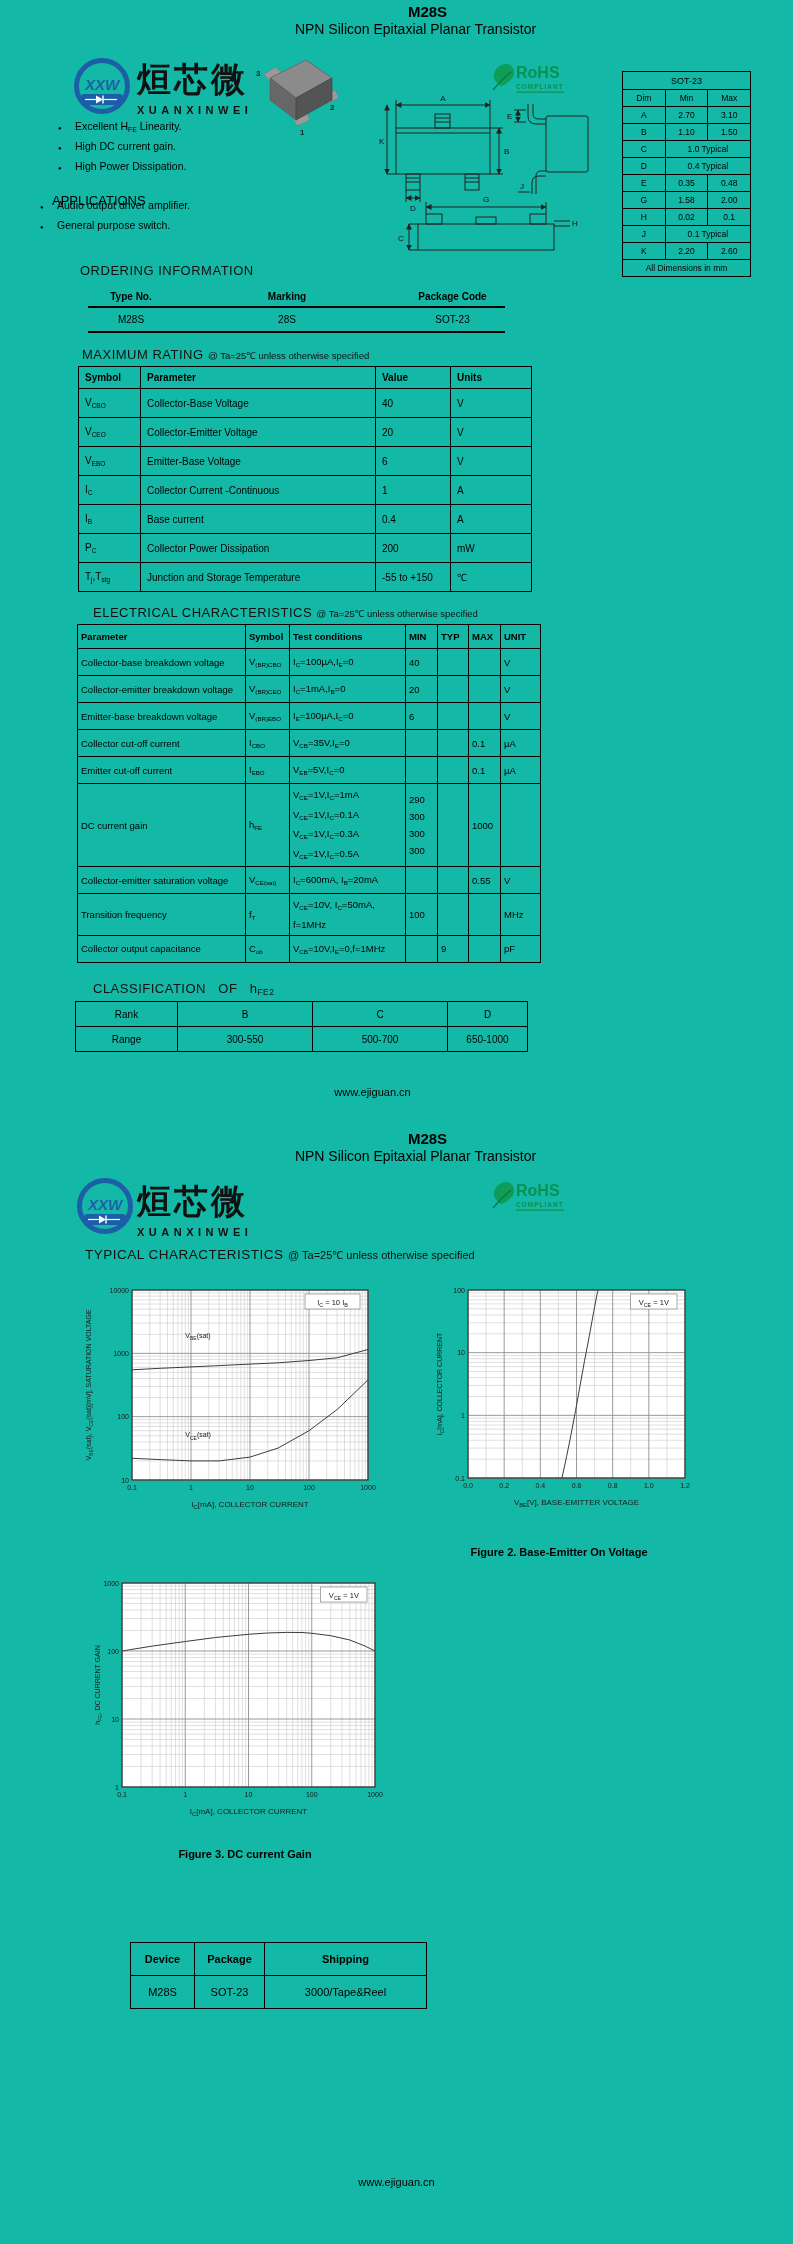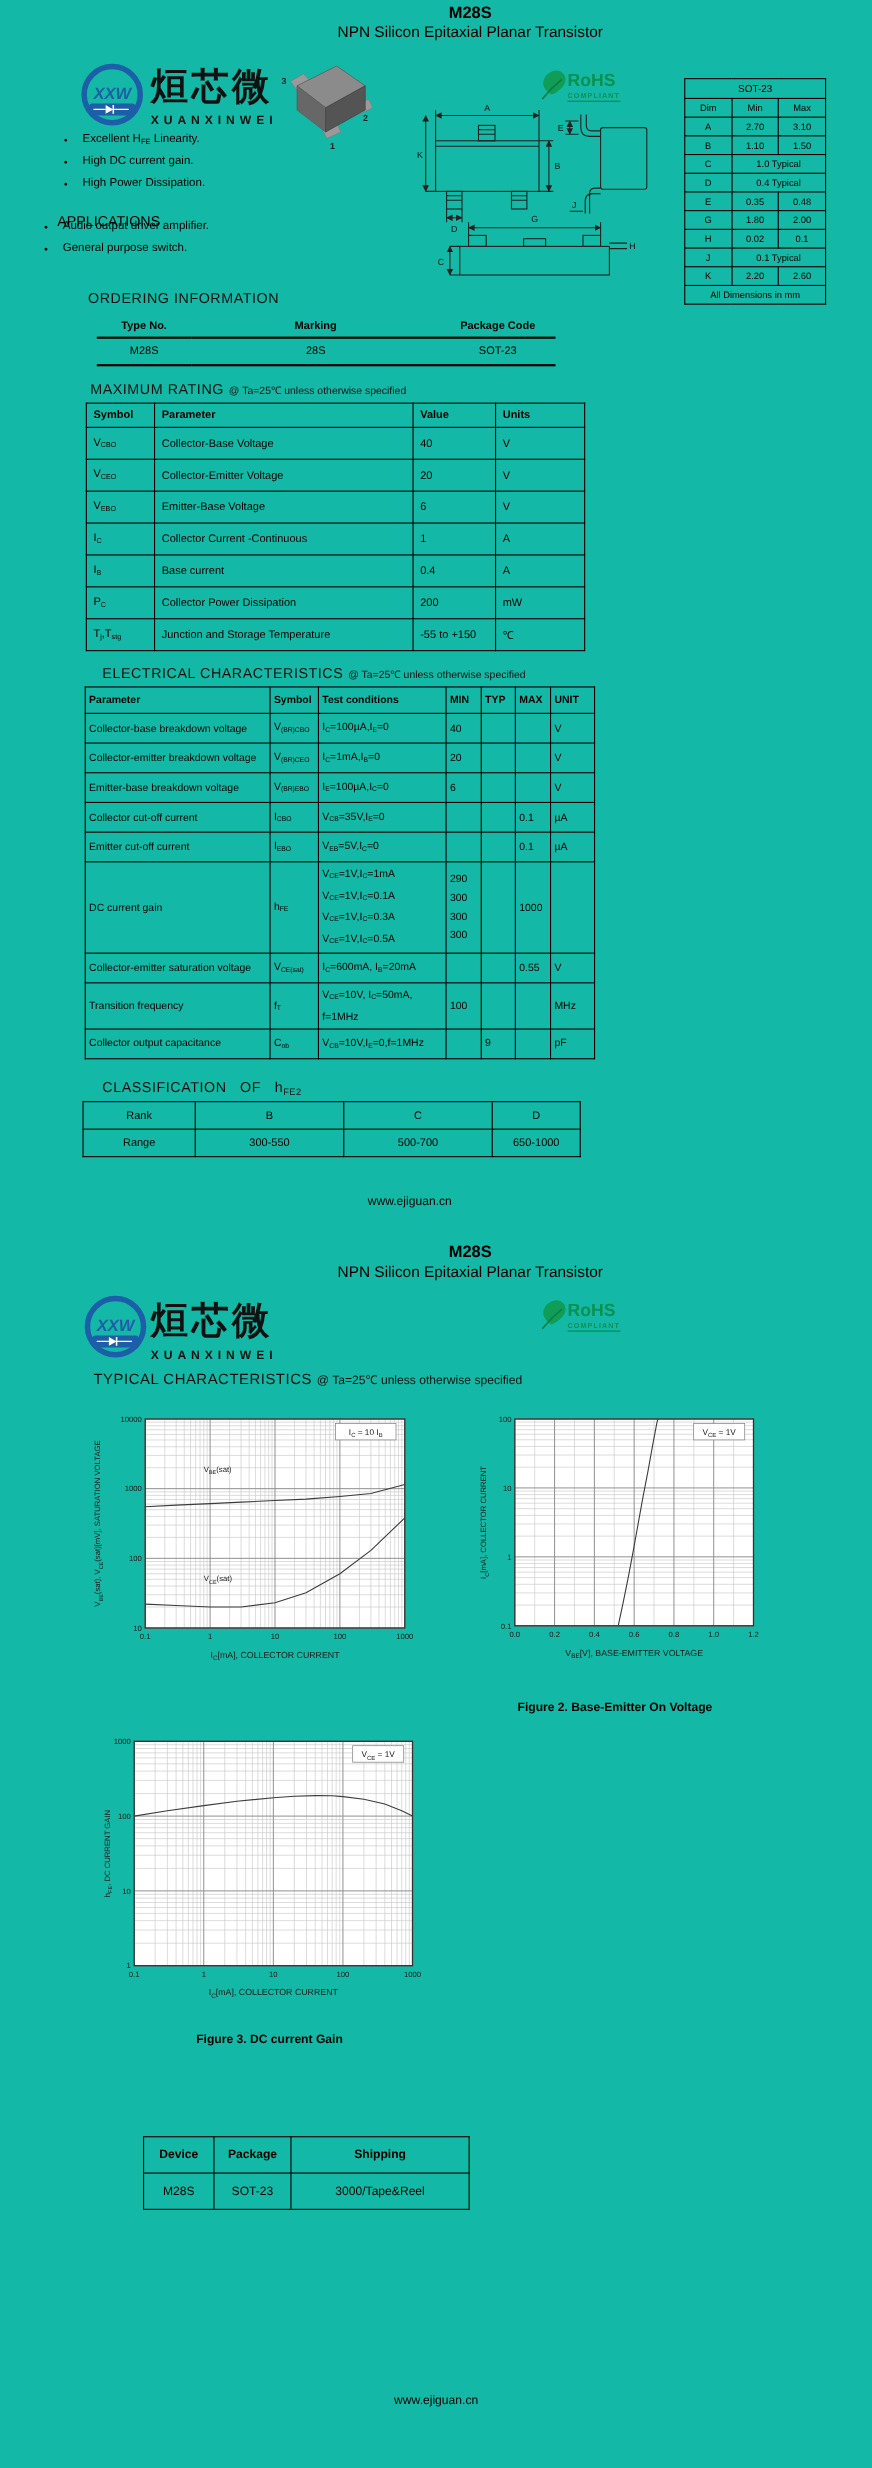--- a/index.html
+++ b/index.html
@@ -1,20 +1,20 @@
 <!DOCTYPE html>
 <html><head>
 <meta charset="utf-8">
 <style>
   * { margin:0; padding:0; box-sizing:border-box; }
   body { background:#888; font-family:"Liberation Sans", sans-serif; color:#000; }
   #page { position:relative; width:793px; height:2244px; background:#14b8a6; margin:0 auto; overflow:hidden; }
   .abs { position:absolute; }
   .hdr { position:absolute; left:70px; width:715px; text-align:center; font-size:15px; font-weight:bold; }
-  .subhdr { position:absolute; left:70px; width:715px; text-align:center; font-size:14px; }
+  .subhdr { position:absolute; left:58px; width:715px; text-align:center; font-size:14px; }
   .brand-cn { font-size:34px; font-weight:bold; letter-spacing:3px; line-height:44px; color:#111; }
   .brand-en { font-size:11px; letter-spacing:4.5px; font-weight:bold; color:#111; margin-top:3px; }
   .blist-item { position:relative; padding-left:20px; font-size:10.5px; height:20px; line-height:14px; }
   .blist-item::before { content:'●'; position:absolute; left:3px; top:2px; font-size:6px; }
   .sec-title { font-size:13px; letter-spacing:0.5px; color:#111; }
   .sec-cond { font-size:9.5px; color:#111; }
   sub { font-size:0.65em; vertical-align:-0.25em; }
   table { border-collapse:collapse; color:#000; table-layout:fixed; }
   
   .dim-table { font-size:8.5px; }
@@ -193,21 +193,21 @@
           <td>D</td>
           <td colspan="2">0.4 Typical</td>
         </tr>
         <tr>
           <td>E</td>
           <td>0.35</td>
           <td>0.48</td>
         </tr>
         <tr>
           <td>G</td>
-          <td>1.80</td>
+          <td>1.58</td>
           <td>2.00</td>
         </tr>
         <tr>
           <td>H</td>
           <td>0.02</td>
           <td>0.1</td>
         </tr>
         <tr>
           <td>J</td>
           <td colspan="2">0.1 Typical</td>

